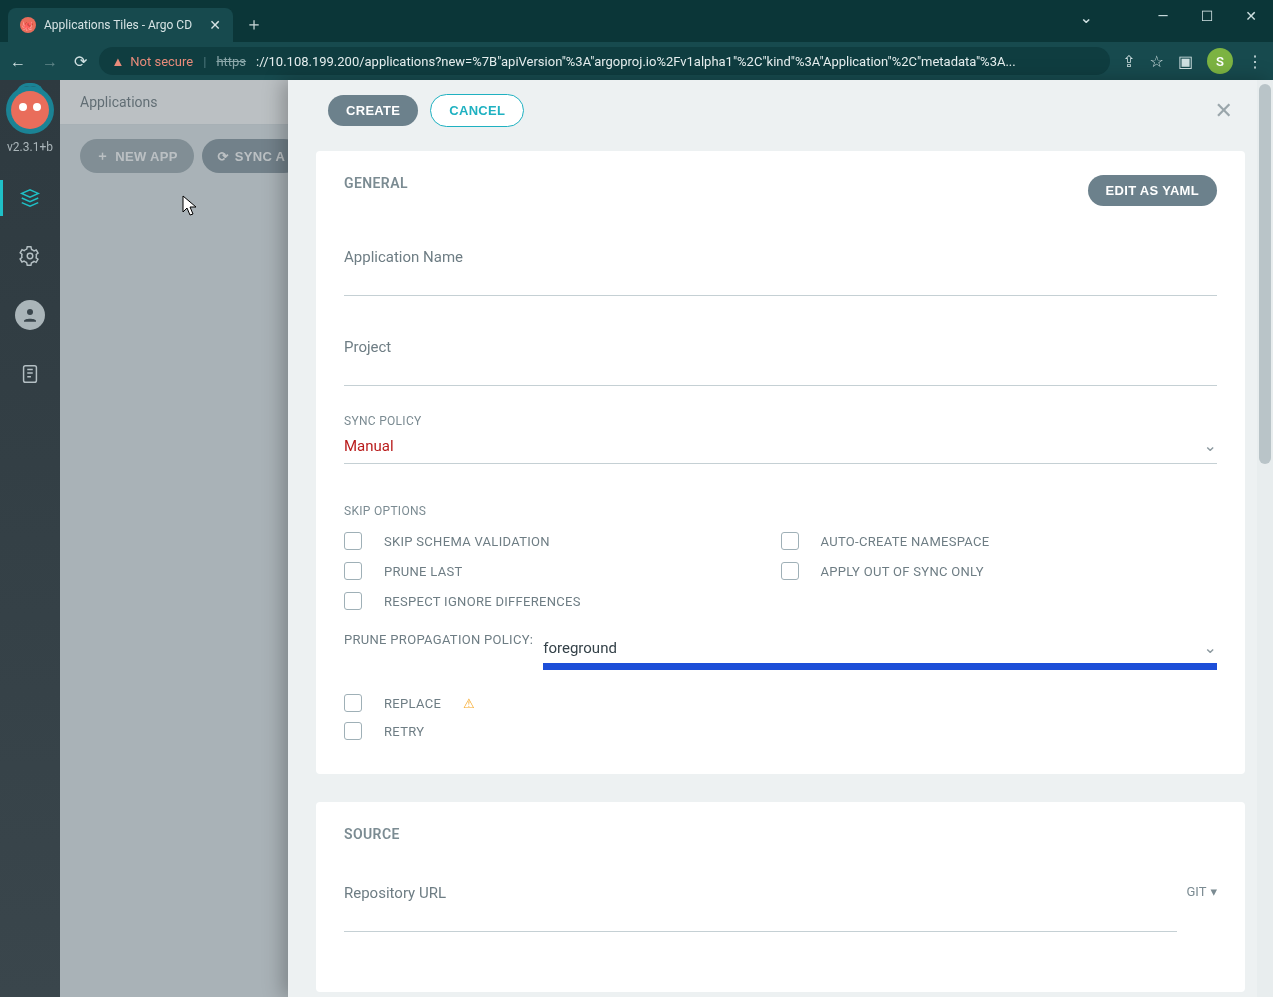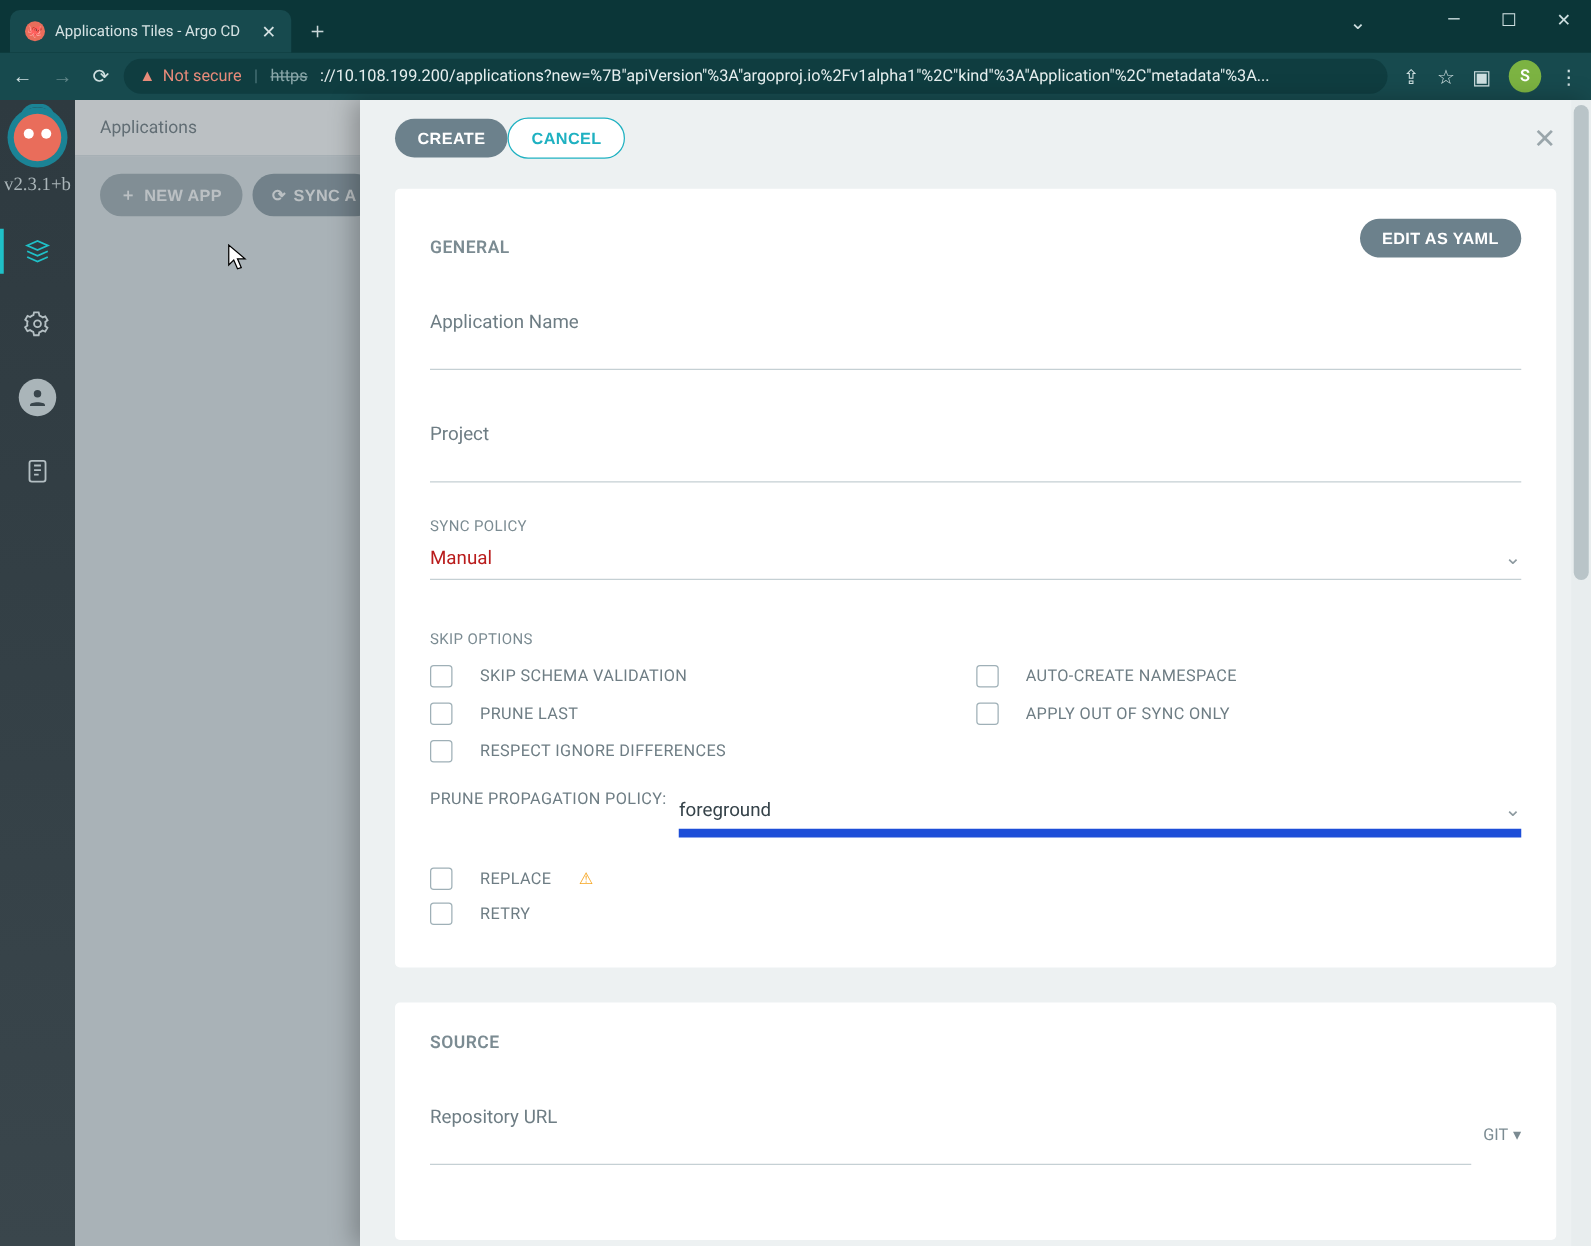--- a/index.html
+++ b/index.html
@@ -27,44 +27,44 @@
   .avatar-circle { width:26px; height:26px; border-radius:50%; background:#7cb342; color:#fff; display:flex; align-items:center; justify-content:center; font-size:13px; font-weight:600;}
 
   
   .app { display:flex; height: calc(997px - 80px); position: relative; }
   .left-rail { width:60px; background: linear-gradient(#2e3a40, #3a464c); display:flex; flex-direction:column; align-items:center; padding-top:6px; color:#b9c3c7; }
   .argo-logo { width:48px; height:48px; border-radius:50%; background:#1b8395; display:flex; align-items:center; justify-content:center; margin-bottom:2px; position:relative;}
   .argo-face { width:38px; height:38px; border-radius:50%; background:#e96d5b; position:relative; display:flex; align-items:center; justify-content:center;}
   .argo-face::before, .argo-face::after { content:""; position:absolute; width:8px; height:8px; background:#fff; border-radius:50%; top:12px; }
   .argo-face::before { left:8px; } .argo-face::after { right:8px; }
   .argo-head { position:absolute; top:-3px; width:28px; height:12px; border:3px solid #1b8395; border-radius:12px 12px 0 0 ; background:transparent; border-bottom:none;}
-  .version { font-size:15px; color:#aab5b9; margin-top:4px;font-family:Liberation Serif, serif; }
+  .version { font-size:12px; color:#aab5b9; margin-top:4px; }
   .rail-icon { margin-top:30px; width:28px; height:28px; display:flex; align-items:center; justify-content:center; color:#b4bfc3; }
   .rail-icon svg { width:22px; height:22px; }
   .rail-icon.active { color:#1fc0c7; position:relative;}
   .rail-icon.active::before { content:""; position:absolute; left:-16px; top:-4px; bottom:-4px; width:3px; background:#1fc0c7;}
   .user-rail { width:30px; height:30px; border-radius:50%; background:#aab5b9; margin-top:30px; display:flex; align-items:center; justify-content:center; color:#3a464c;}
 
   .main-area { flex:1; background:#dbe3e6; position:relative; overflow:hidden;}
   .content-header { height:45px; background:#fff; display:flex; align-items:center; padding:0 20px; color:#4a5960; border-bottom:1px solid #d6dfe2; font-size:14px;}
   .toolbar-row { padding: 14px 20px; display:flex; gap:8px;}
   .pill-btn { display:inline-flex; align-items:center; gap:6px; background:#8a9ba3; color:#fff; border-radius:20px; padding:8px 16px; font-size:13px; font-weight:600; border:none; letter-spacing:.3px;}
 
   
   .dim { position:absolute; inset:0; background:rgba(120,130,135,0.5); }
 
   
   .panel { position:absolute; top:0; right:0; bottom:0; width: 985px; background:#edf1f2; box-shadow:-6px 0 18px rgba(0,0,0,.25); overflow-y:auto;}
-  .panel-header { padding:14px 28px; display:flex; align-items:center; }
+  .panel-header { padding:14px 40px; display:flex; align-items:center; gap:12px; }
   .btn { border-radius:20px; padding:8px 18px; font-size:13px; font-weight:600; letter-spacing:.3px; cursor:pointer; border:none;}
   .btn-primary { background:#6c818c; color:#fff;}
   .btn-secondary { background:#fff; color:#1fb1c1; border:1px solid #1fb1c1;}
   .panel-close { margin-left:auto; color:#9aa6ab; font-size:22px; cursor:pointer;}
   .card { background:#fff; margin:10px 28px 28px 28px; border-radius:4px; padding:24px 28px 34px 28px; }
-  .card-head { display:flex; align-items:flex-end; }
+  .card-head { display:flex; align-items:flex-start; }
   .section-title { color:#7b8b92; font-size:14px; font-weight:600; letter-spacing:.4px;}
   .edit-yaml { margin-left:auto; }
   .field { margin-top:42px; }
   .field-label { color:#6e7d84; font-size:15px; }
   .field-input { width:100%; border:none; border-bottom:1px solid #c5d0d4; padding:6px 0; font-size:15px; background:transparent; outline:none;}
   .small-label { color:#7b8b92; font-size:12px; letter-spacing:.3px; margin-top:28px;}
   .select-row { display:flex; align-items:center; border-bottom:1px solid #c5d0d4; padding:8px 0;}
   .select-row .value { color:#b91c1c; font-size:15px;}
   .select-row .chev { margin-left:auto; color:#8d9aa0;}
   .options-grid { display:grid; grid-template-columns: 1fr 1fr; row-gap:12px; margin-top:14px;}
@@ -251,21 +251,21 @@
       <div class="replace-row" style="margin-top:10px">
         <label class="check" style="margin:0">
           <span class="chk"></span>
           <span>RETRY</span>
         </label>
       </div>
     </div>
 
     <div class="card" style="padding-bottom:60px">
       <div class="section-title">SOURCE</div>
-      <div class="field" style="display:flex; align-items:center; gap:10px;">
+      <div class="field" style="display:flex; align-items:flex-start; gap:10px;">
         <div style="flex:1">
           <div class="field-label">Repository URL</div>
           <input class="field-input" style="">
         </div>
         <span class="git-tag">
           <span>GIT</span>
           <span>▾</span>
         </span>
       </div>
     </div>

